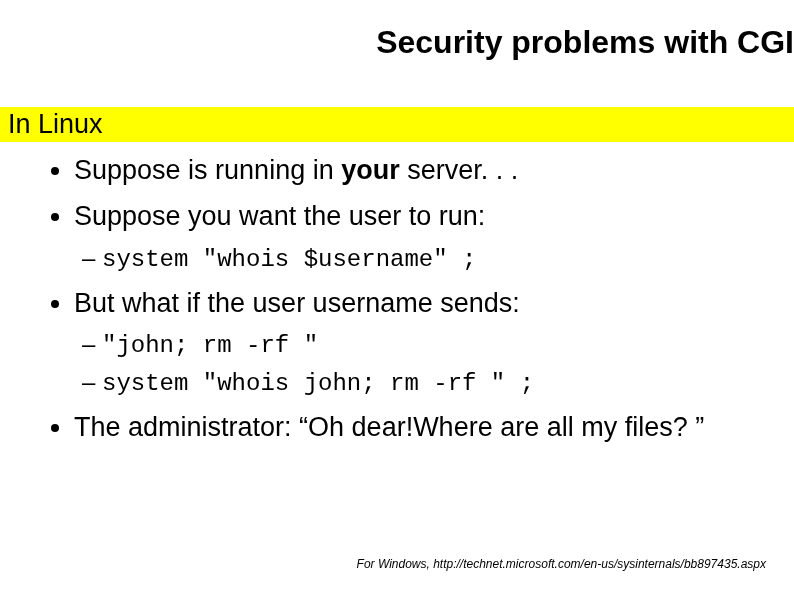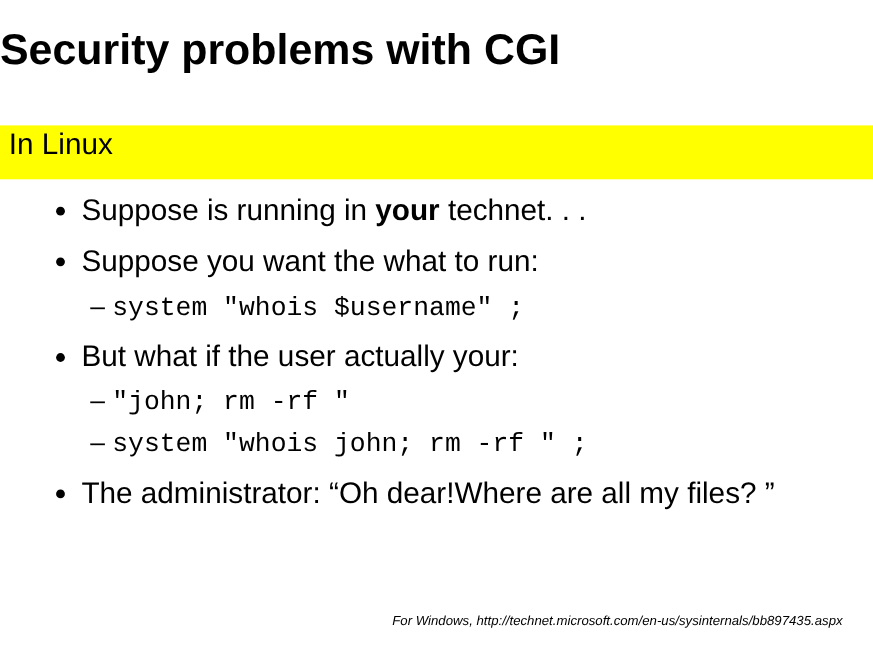--- a/index.html
+++ b/index.html
@@ -12,31 +12,31 @@
     color: #000000;
     overflow: hidden;
   }
   .slide {
     position: relative;
     width: 794px;
     height: 595px;
     box-sizing: border-box;
   }
   .title {
-    text-align: left;
+    text-align: right;
     font-weight: bold;
-    font-size: 39px;
+    font-size: 32px;
     padding-top: 24px;
     padding-bottom: 6px;
   }
   .heading-band {
     background: #ffff00;
     font-size: 27px;
     font-weight: normal;
-    padding: 2px 8px 16px 8px;
+    padding: 2px 8px 2px 8px;
     margin-top: 40px;
   }
   .body {
     padding: 0 4px 0 4px;
   }
   ul.lvl1 {
     list-style: disc;
     margin: 0;
     padding-left: 70px;
   }
@@ -79,32 +79,32 @@
 <div class="slide">
 
   <div class="title">Security problems with CGI</div>
 
   <div class="heading-band">In Linux</div>
 
   <div class="body">
     <ul class="lvl1">
 
       <li>
-        <span>Suppose is running in </span><span class="bold">your</span><span> technet. . .</span>
+        <span>Suppose is running in </span><span class="bold">your</span><span> server. . .</span>
       </li>
 
       <li>
-        <span>Suppose you want the what to run:</span>
+        <span>Suppose you want the user to run:</span>
         <ul class="lvl2">
           <li><span class="mono">system "whois $username" ;</span></li>
         </ul>
       </li>
 
       <li>
-        <span>But what if the user actually your:</span>
+        <span>But what if the user username sends:</span>
         <ul class="lvl2">
           <li><span class="mono">"john; rm -rf "</span></li>
           <li><span class="mono">system "whois john; rm -rf " ;</span></li>
         </ul>
       </li>
 
       <li>
         <span>The administrator: “Oh dear!Where are all my files?&nbsp;”</span>
       </li>
 

